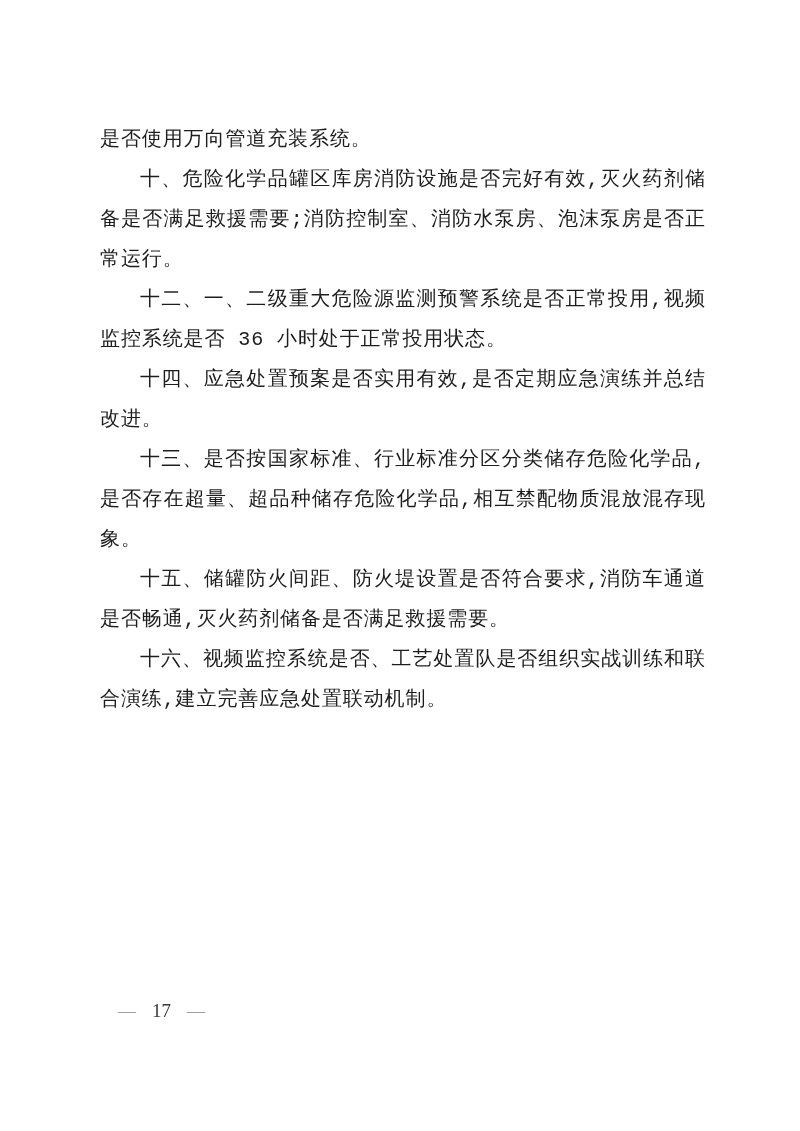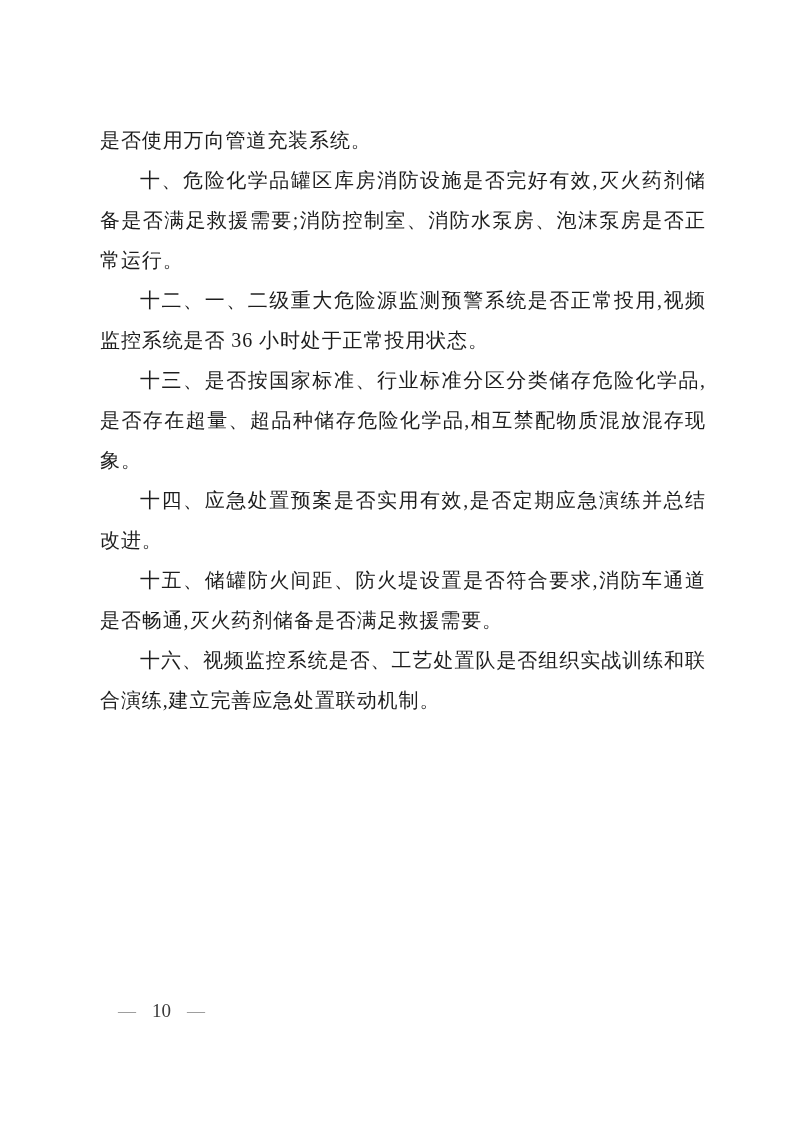--- a/index.html
+++ b/index.html
@@ -17,20 +17,21 @@
     width: 800px;
     height: 1131px;
     background: #ffffff;
     overflow: hidden;
   }
   .content {
     position: absolute;
     left: 100px;
     top: 120px;
     width: 606px;
+    font-family: Liberation Mono, monospace;
   }
   p.para {
     margin: 0;
     font-size: 20px;
     line-height: 40px;
     color: #1d1d1d;
     letter-spacing: 0.9px;
     text-align: justify;
     text-justify: inter-ideograph;
   }
@@ -53,23 +54,23 @@
   }
 </style>
 </head>
 <body>
 
 <div class="page">
   <div class="content" id="paragraphs">
       <p class="para">是否使用万向管道充装系统。</p>
       <p class="para indent">十、危险化学品罐区库房消防设施是否完好有效,灭火药剂储备是否满足救援需要;消防控制室、消防水泵房、泡沫泵房是否正常运行。</p>
       <p class="para indent">十二、一、二级重大危险源监测预警系统是否正常投用,视频监控系统是否 36 小时处于正常投用状态。</p>
+      <p class="para indent">十四、应急处置预案是否实用有效,是否定期应急演练并总结改进。</p>
       <p class="para indent">十三、是否按国家标准、行业标准分区分类储存危险化学品,是否存在超量、超品种储存危险化学品,相互禁配物质混放混存现象。</p>
-      <p class="para indent">十四、应急处置预案是否实用有效,是否定期应急演练并总结改进。</p>
       <p class="para indent">十五、储罐防火间距、防火堤设置是否符合要求,消防车通道是否畅通,灭火药剂储备是否满足救援需要。</p>
       <p class="para indent">十六、视频监控系统是否、工艺处置队是否组织实战训练和联合演练,建立完善应急处置联动机制。</p>
     </div>
   <div class="footer">
     <span class="dash">—</span>
-    <span class="num">10</span>
+    <span class="num">17</span>
     <span class="dash">—</span>
   </div>
 </div>
 
 </body></html>

